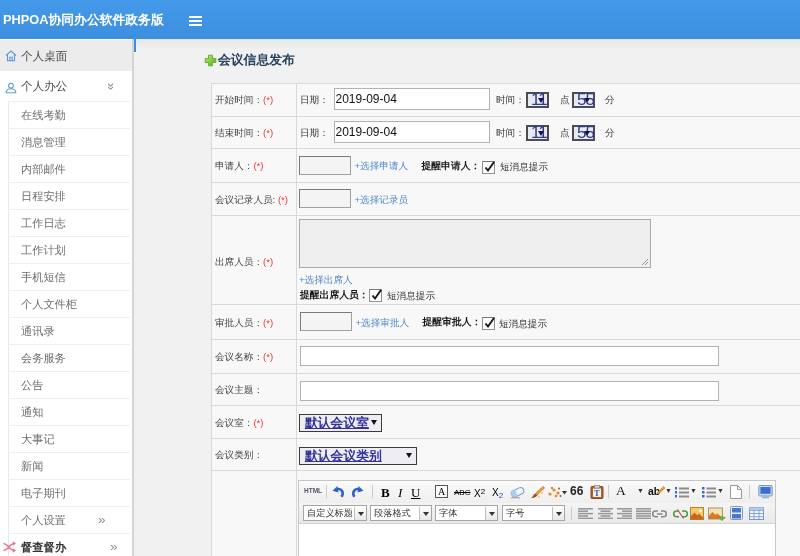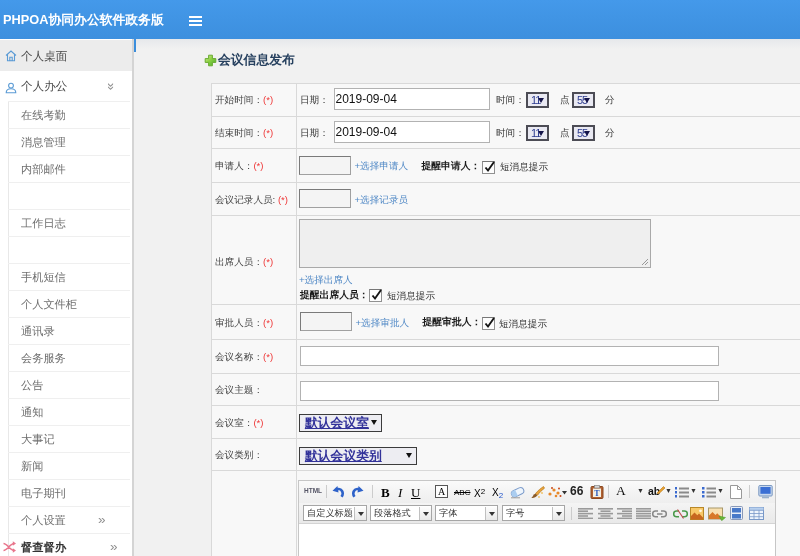--- a/index.html
+++ b/index.html
@@ -31,21 +31,21 @@
 .page-title { position:absolute; left:68px; top:13px; font-size:12.8px; font-weight:bold; color:#27415f; white-space:nowrap; }
 
 
 .panel { position:absolute; left:211px; top:83px; width:589px; height:473px; background:#f8f8f8; }
 .hl { position:absolute; left:0; width:589px; height:1px; background:#d9d9d9; }
 .vl { position:absolute; top:0; width:1px; height:473px; background:#d9d9d9; }
 .lab { position:absolute; left:4px; font-size:9.6px; color:#444; white-space:nowrap; }
 .red { color:#e33; }
 .fld { position:absolute; font-size:9.6px; color:#333; white-space:nowrap; }
 .inp-date { position:absolute; width:156px; height:22px; border:1px solid #b2b2b2; background:#fff; font-size:12px; color:#111; line-height:20px; padding-left:0.5px; }
-.sel-time { position:absolute; width:23px; height:16px; border:2px solid #4c4c55; background:#e9e9f2; color:#2b3a8e; font-size:11px; line-height:12px; padding-left:3px; letter-spacing:-1px; }
+.sel-time { position:absolute; width:23px; height:16px; border:2px solid #4c4c55; background:#e9e9f2; color:#2b3a8e; font-size:17px; line-height:12px; padding-left:3px; letter-spacing:-1px; }
 .sel-time .ar { position:absolute; right:3px; top:4px; width:0; height:0; border-left:3.5px solid transparent; border-right:3.5px solid transparent; border-top:5.5px solid #15154a; }
 .inp-sm { position:absolute; width:52px; height:19px; background:#f4f4f4; border:1px solid #a0a0a0; border-top-color:#7a7a7a; border-left-color:#7a7a7a; }
 .lnk { position:absolute; color:#4e87c5; font-size:9.6px; white-space:nowrap; }
 .blab { position:absolute; font-weight:bold; color:#1a1a1a; font-size:9.8px; white-space:nowrap; }
 .cbx { position:absolute; width:13px; height:13px; border:1px solid #919191; border-top-color:#777; background:#fdfdfd; }
 .cbx svg { position:absolute; left:0px; top:-2px; }
 .ta { position:absolute; left:88px; top:4px; width:352px; height:49px; background:#efefef; border:1px solid #a9a9a9; }
 .inp-lg { position:absolute; left:89px; width:419px; height:20px; border:1px solid #b2b2b2; background:#fff; }
 .sel-big { position:absolute; left:88px; height:18px; border:1px solid #3c3c3c; background:#ededf2; color:#32329a; font-size:12.8px; font-weight:bold; line-height:16px; padding-left:5px; }
 .sel-big u { text-decoration:underline; }
@@ -97,25 +97,31 @@
     </div>
   <div class="subline" style="top:89.3px;"></div>
   <div class="sub" style="top:89.3px">
       <span class="txt">消息管理</span>
     </div>
   <div class="subline" style="top:116.3px;"></div>
   <div class="sub" style="top:116.3px">
       <span class="txt">内部邮件</span>
     </div>
   <div class="subline" style="top:143.3px;"></div>
+  <div class="sub" style="top:143.3px">
+      <span class="txt">日程安排</span>
+    </div>
   <div class="subline" style="top:170.3px;"></div>
   <div class="sub" style="top:170.3px">
       <span class="txt">工作日志</span>
     </div>
   <div class="subline" style="top:197.3px;"></div>
+  <div class="sub" style="top:197.3px">
+      <span class="txt">工作计划</span>
+    </div>
   <div class="subline" style="top:224.3px;"></div>
   <div class="sub" style="top:224.3px">
       <span class="txt">手机短信</span>
     </div>
   <div class="subline" style="top:251.3px;"></div>
   <div class="sub" style="top:251.3px">
       <span class="txt">个人文件柜</span>
     </div>
   <div class="subline" style="top:278.3px;"></div>
   <div class="sub" style="top:278.3px">

